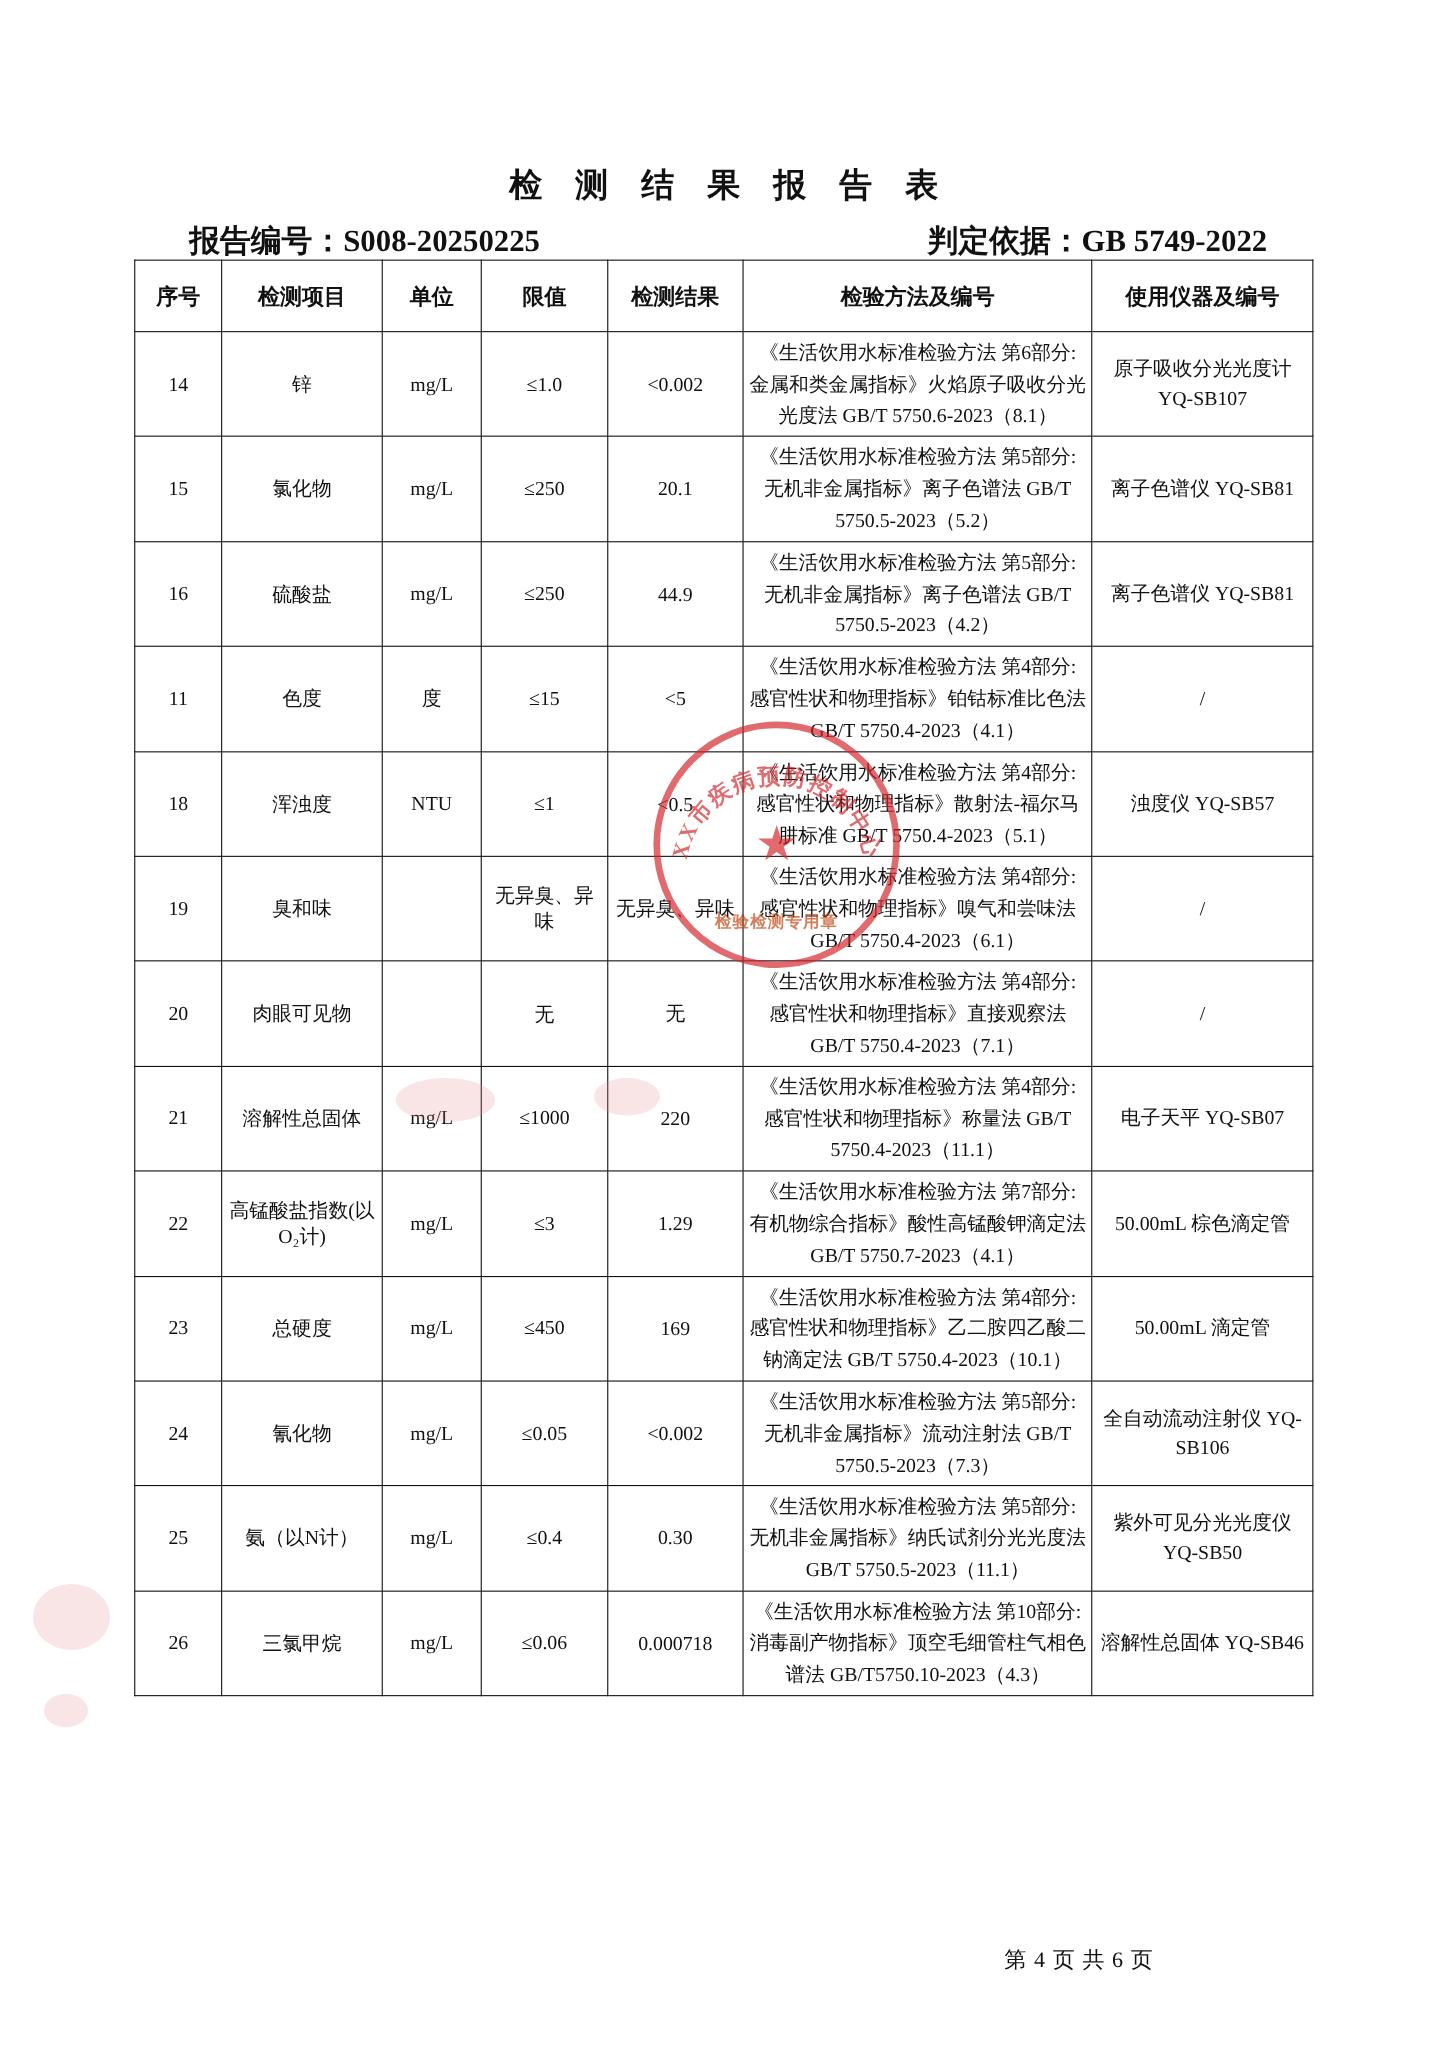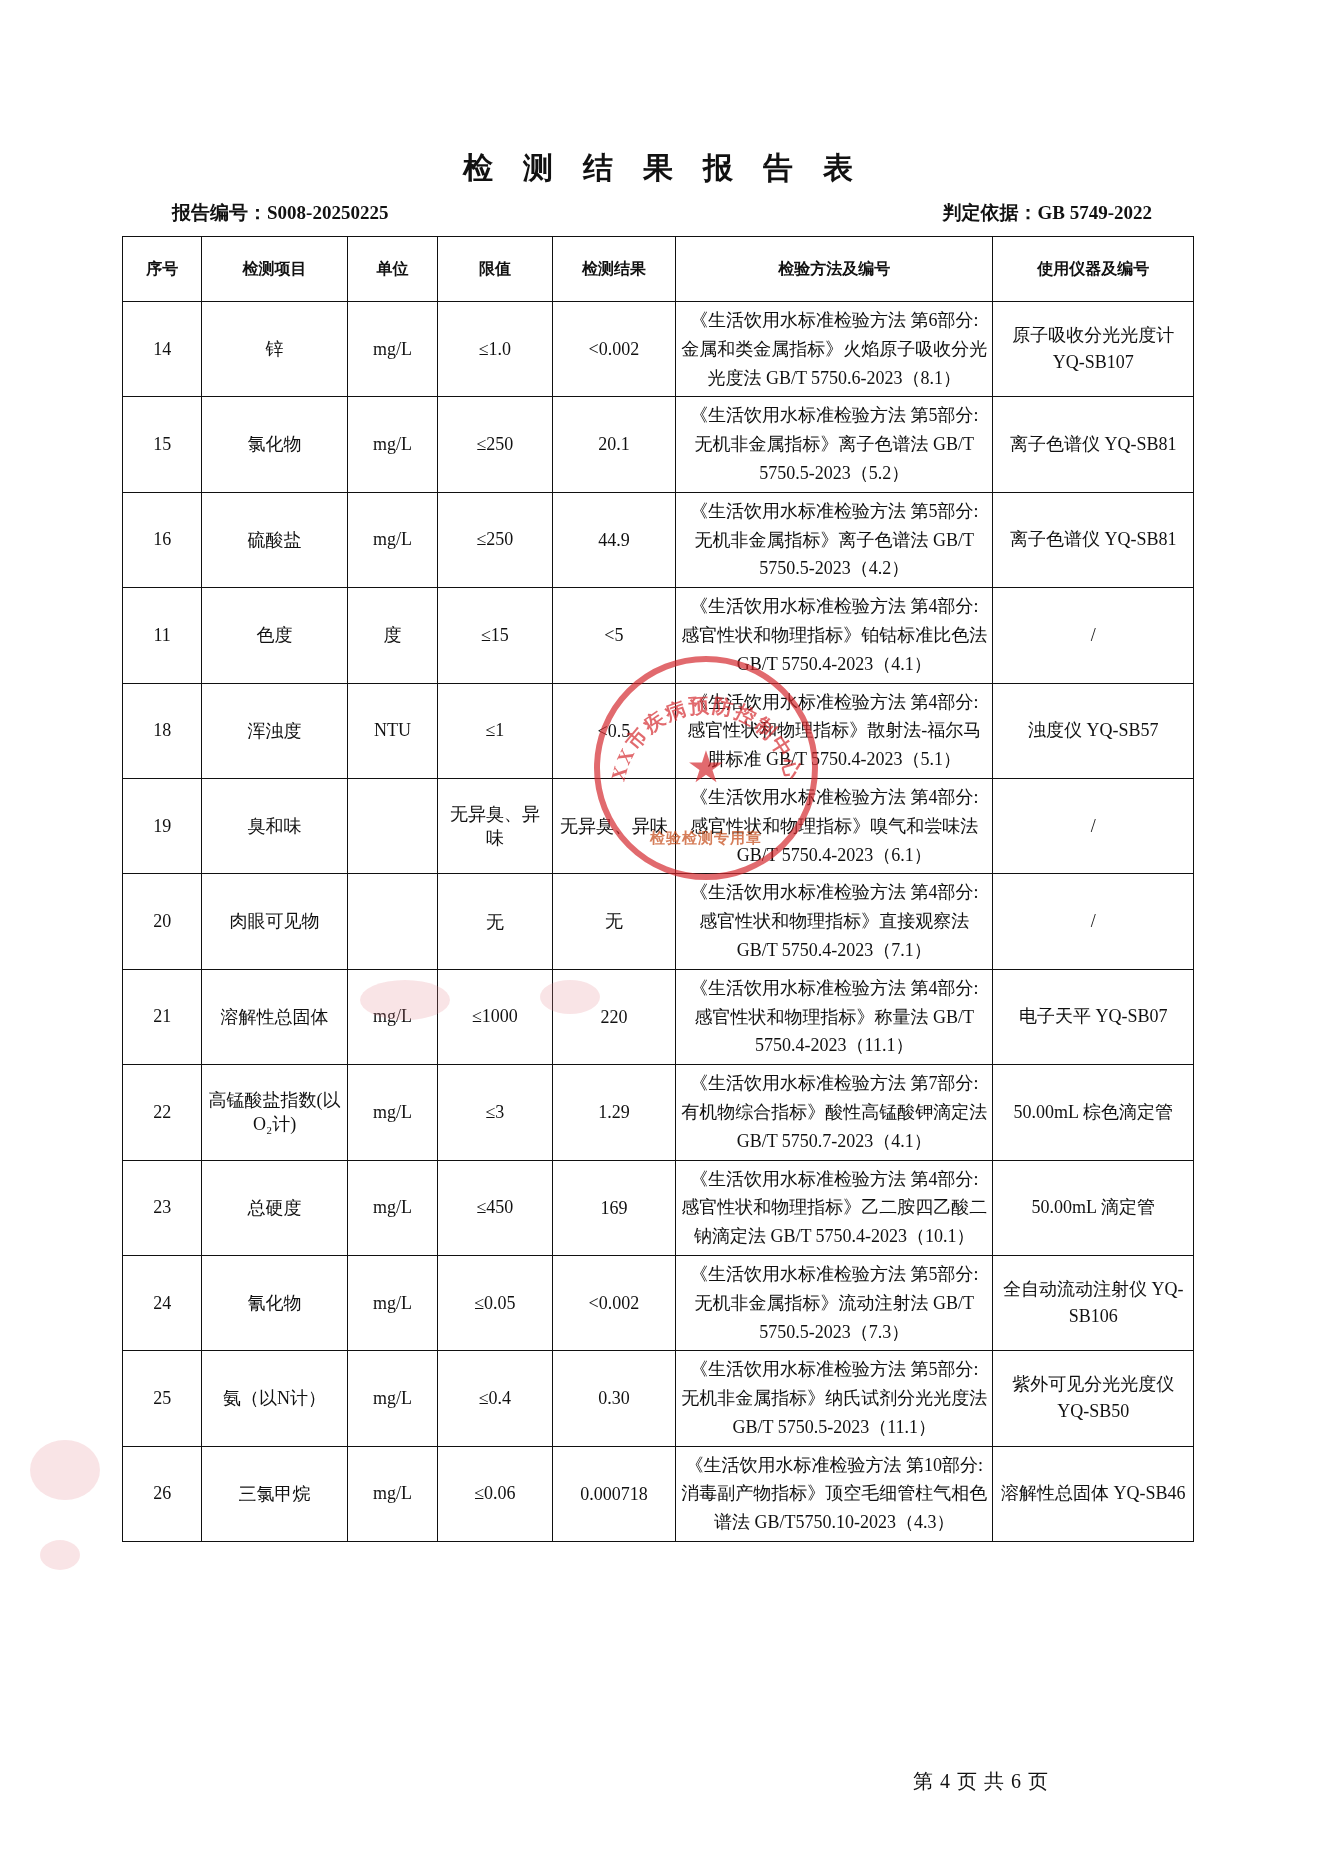--- a/index.html
+++ b/index.html
@@ -32,21 +32,21 @@
     letter-spacing: 6px;
     font-family: Liberation Mono, monospace;
   }
   .meta-row {
     position: absolute;
     top: 200px;
     left: 172px;
     width: 980px;
     display: flex;
     justify-content: space-between;
-    font-size: 19px;
+    font-size: 28px;
     font-weight: bold;
   }
   .meta-left, .meta-right {
     white-space: nowrap;
   }
   table.report {
     position: absolute;
     top: 236px;
     left: 122px;
     width: 1072px;
@@ -54,21 +54,21 @@
     table-layout: fixed;
   }
   table.report th, table.report td {
     border: 1px solid #111111;
     text-align: center;
     vertical-align: middle;
     padding: 4px 4px;
     font-family: "Liberation Serif", serif;
   }
   table.report th {
-    font-size: 16px;
+    font-size: 20px;
     font-weight: bold;
     height: 56px;
   }
   table.report td {
     font-size: 18px;
   }
   col.c-no     { width: 72px; }
   col.c-item   { width: 132px; }
   col.c-unit   { width: 82px; }
   col.c-limit  { width: 104px; }

